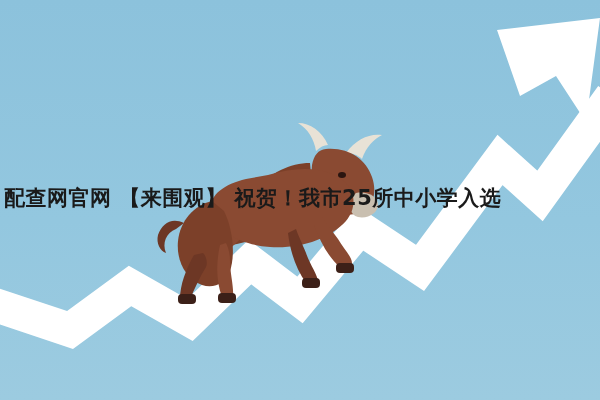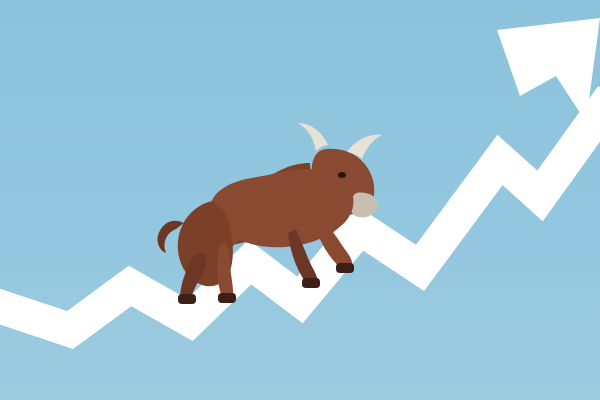--- a/index.html
+++ b/index.html
@@ -113,14 +113,17 @@
 
       <rect x="186" y="158" width="18" height="10" rx="4" fill="#3c2018"></rect>
       <rect x="152" y="173" width="18" height="10" rx="4" fill="#3c2018"></rect>
       <rect x="68" y="188" width="18" height="10" rx="4" fill="#3c2018"></rect>
       <rect x="28" y="189" width="18" height="10" rx="4" fill="#3c2018"></rect>
 
       <ellipse cx="192" cy="70" rx="4" ry="3" fill="#2a1510"></ellipse>
     </g>
   </svg>
 
+  <div id="watermark">
+    <span class="wm-text">配查网官网 【来围观】 祝贺！我市25所中小学入选</span>
+  </div>
 
 </div>
 
 </body></html>

